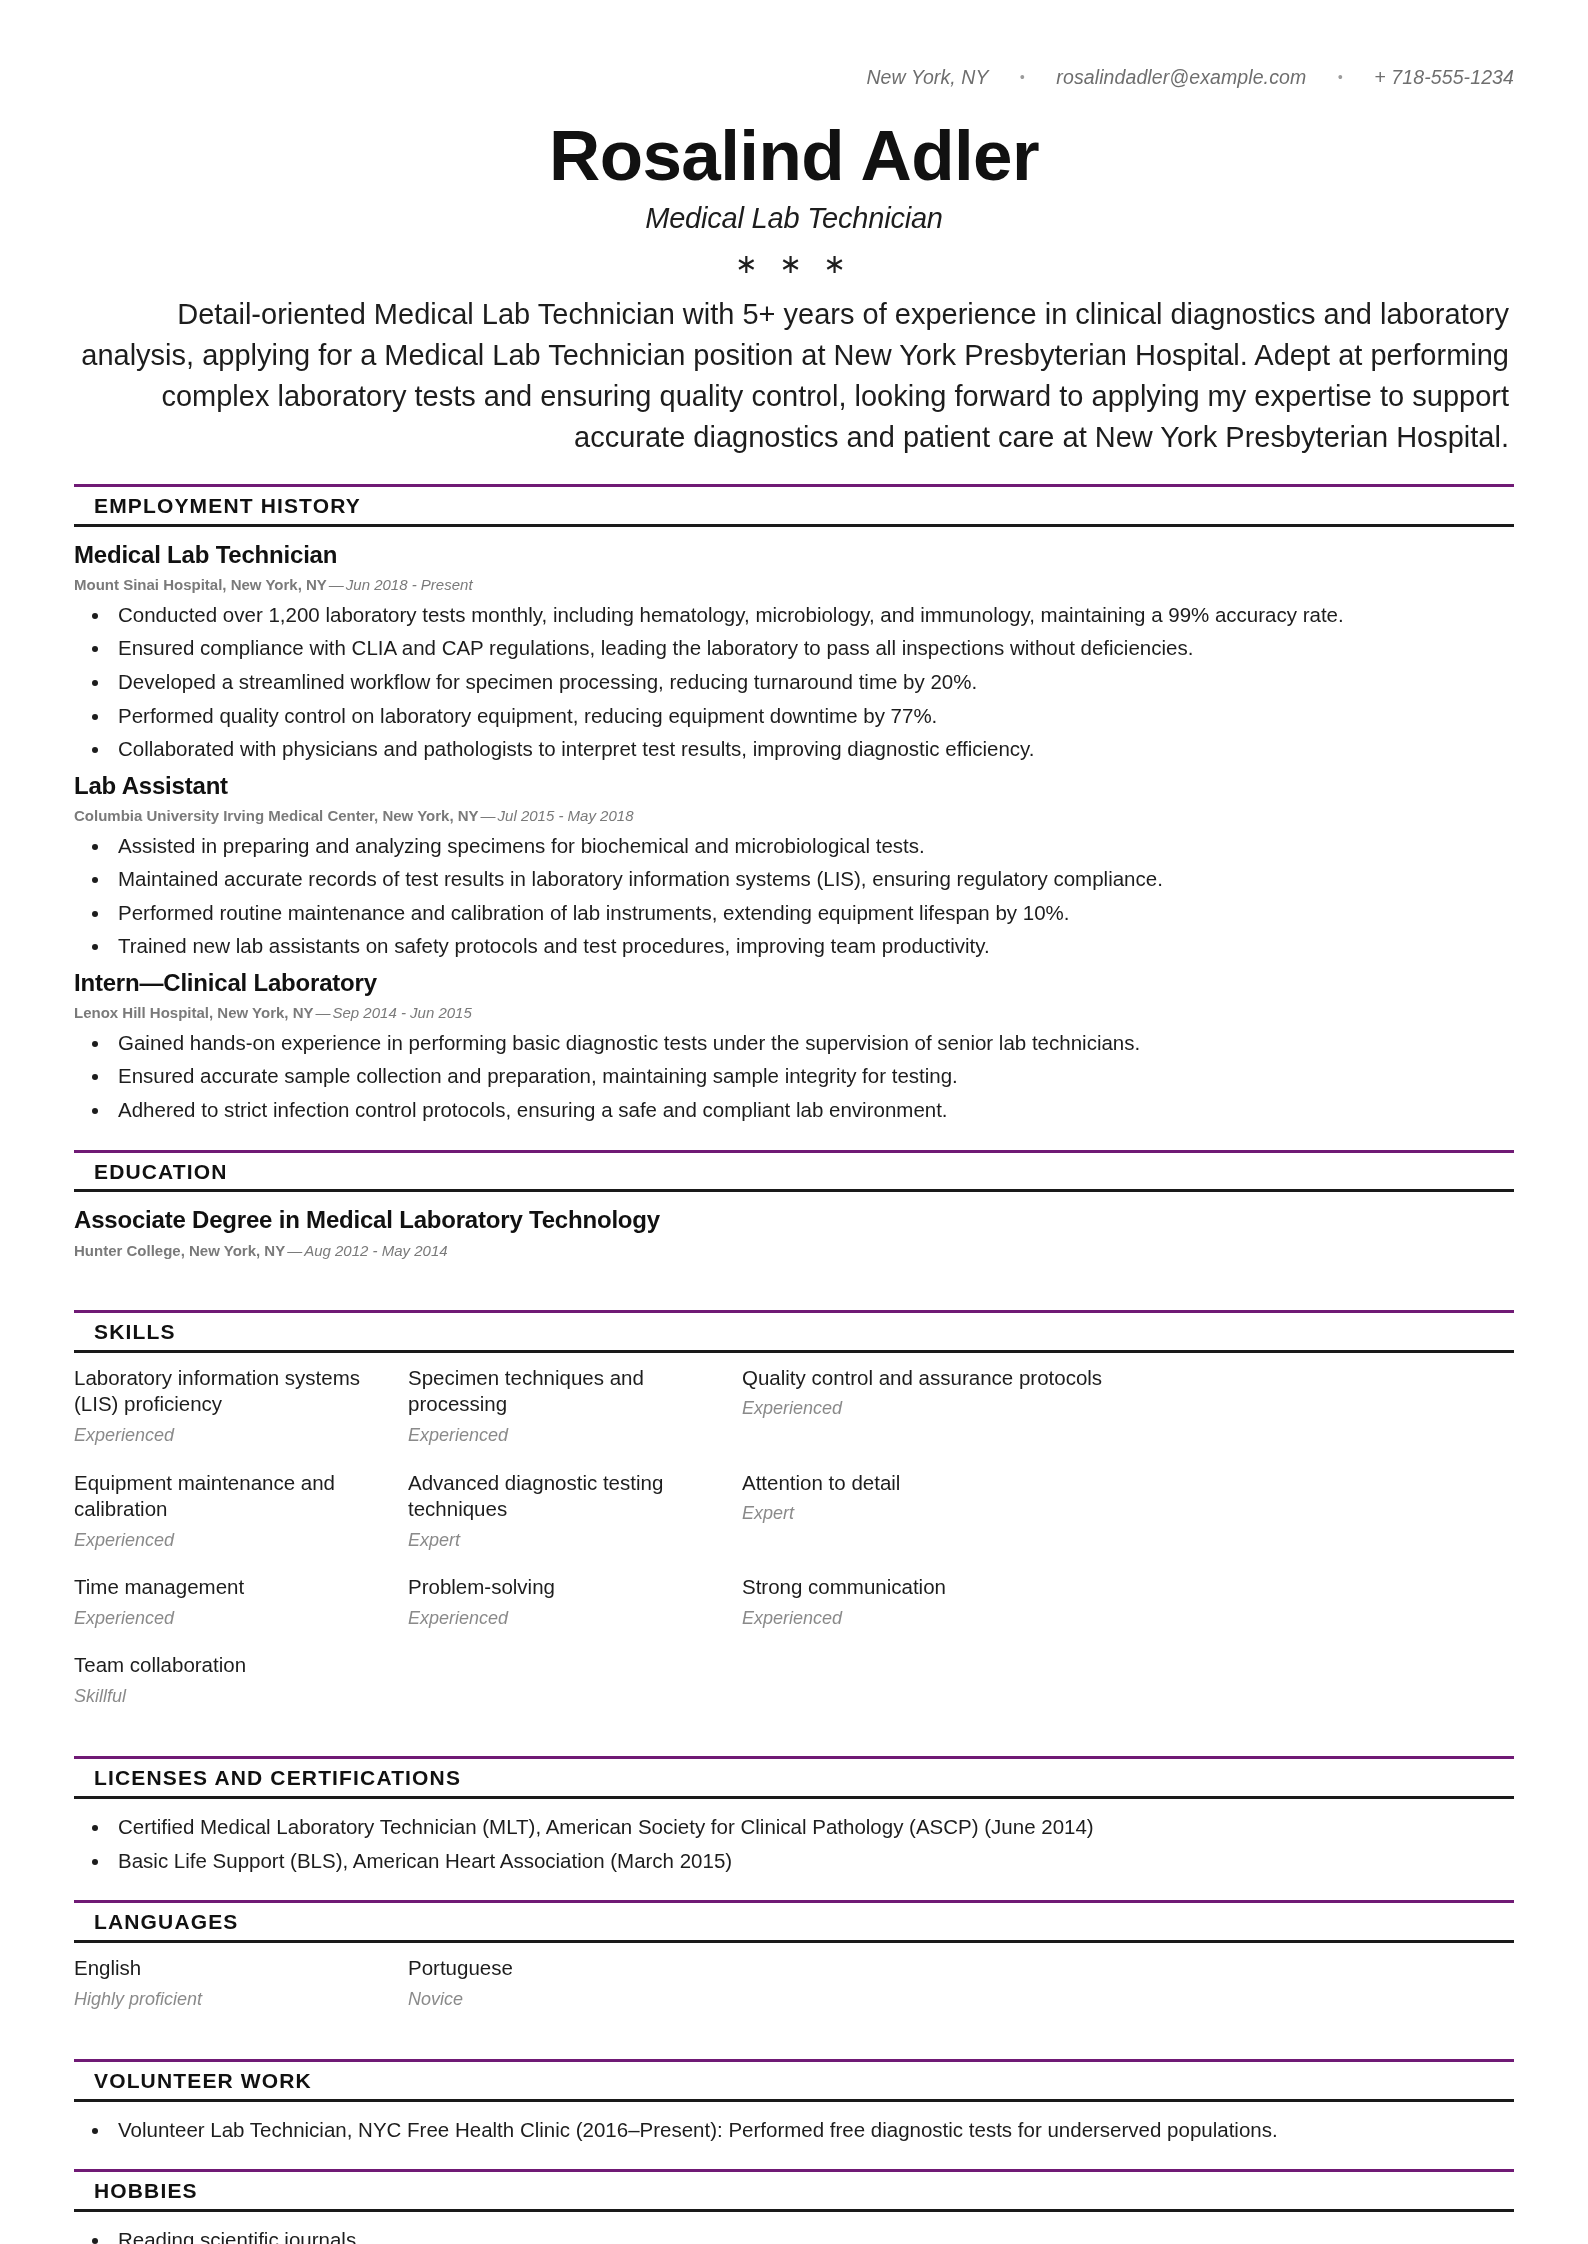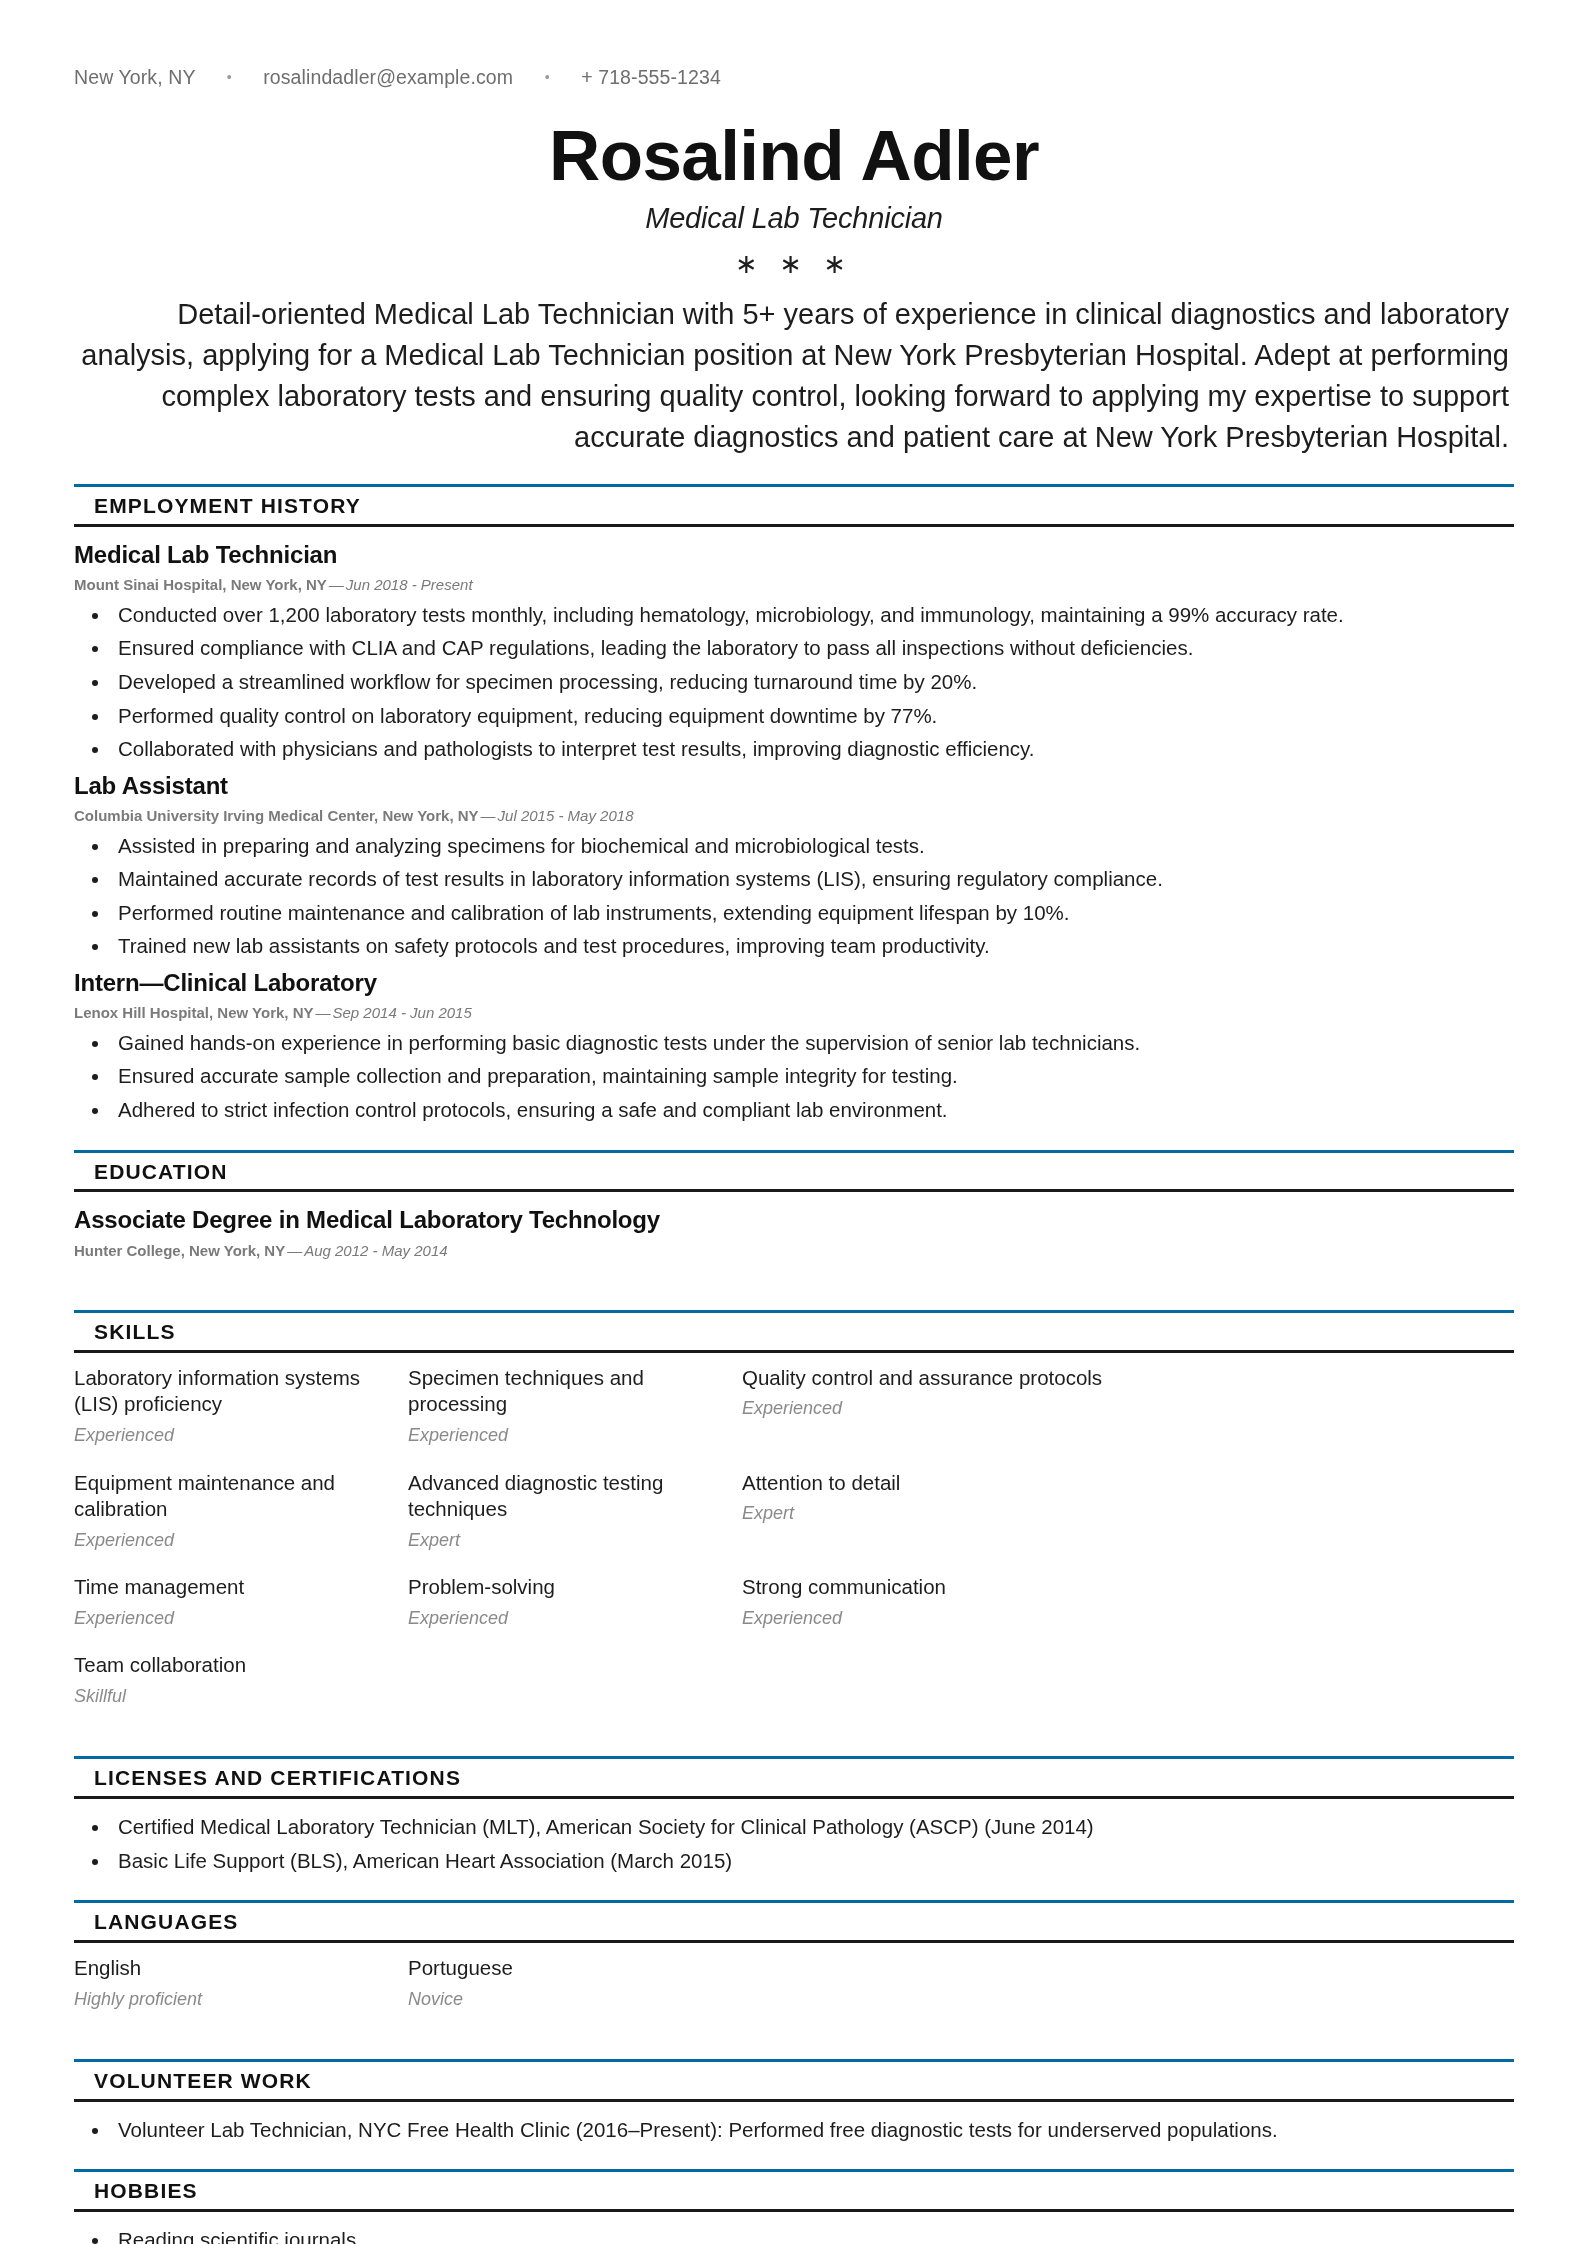--- a/index.html
+++ b/index.html
@@ -18,24 +18,25 @@
     position: relative;
     width: 1588px;
     height: 2244px;
     box-sizing: border-box;
     padding: 0 74px;
   }
 
   
   .contact-line {
     padding-top: 66px;
-    text-align: left;
+    text-align: right;
     color: #6e6e6e;
     font-size: 19.5px;
     letter-spacing: 0.1px;
+    font-style: italic;
   }
   .contact-line .sep {
     display: inline-block;
     color: #9b9b9b;
     font-size: 14px;
     vertical-align: 2px;
     margin: 0 26px;
   }
   .full-name {
     text-align: center;
@@ -69,21 +70,21 @@
     font-size: 29px;
     line-height: 1.42;
     color: #1d1d1d;
   }
 
   
   .section {
     margin-top: 26px;
   }
   .section-head {
-    border-top: 3px solid #0369a1;
+    border-top: 3px solid #701a75;
     border-bottom: 3px solid #1a1a1a;
     padding: 5px 0 4px 20px;
   }
   .section-head .title {
     font-size: 21px;
     font-weight: 700;
     letter-spacing: 1.15px;
     color: #111111;
     line-height: 1.32;
   }

